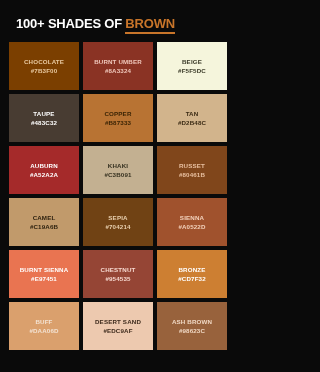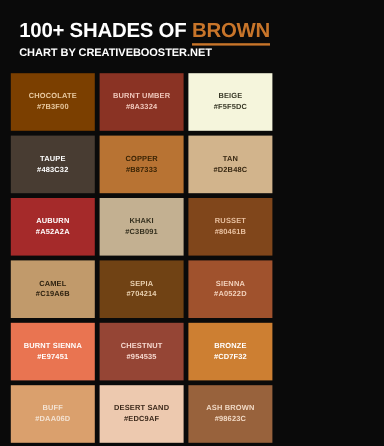--- a/index.html
+++ b/index.html
@@ -20,21 +20,21 @@
     background: #0a0a0a;
     box-sizing: border-box;
     display: flex;
     flex-direction: column;
   }
   
   .header {
     padding: 17px 0 0 16px;
   }
   .title {
-    font-size: 17px;
+    font-size: 13px;
     font-weight: bold;
     letter-spacing: -0.2px;
     line-height: 1;
     color: #ffffff;
     white-space: nowrap;
     margin: 0;
   }
   .title .accent {
     color: #c8752a;
     border-bottom: 2px solid #c8752a;
@@ -80,21 +80,20 @@
     margin-top: 1.5px;
   }
 </style>
 </head>
 <body>
 
 <div id="poster">
 
   <div class="header">
     <h1 class="title"><span>100+ SHADES OF </span><span class="accent">BROWN</span></h1>
-    <div class="subtitle">CHART BY CREATIVEBOOSTER.NET</div>
   </div>
 
   <div class="grid" id="swatch-grid">
       <div class="swatch" style="background: rgb(123, 63, 0); color: rgb(232, 201, 160);">
         <div class="swatch-name">CHOCOLATE</div>
         <div class="swatch-hex">#7B3F00</div>
       </div>
       <div class="swatch" style="background: rgb(138, 51, 36); color: rgb(240, 200, 188);">
         <div class="swatch-name">BURNT UMBER</div>
         <div class="swatch-hex">#8A3324</div>

